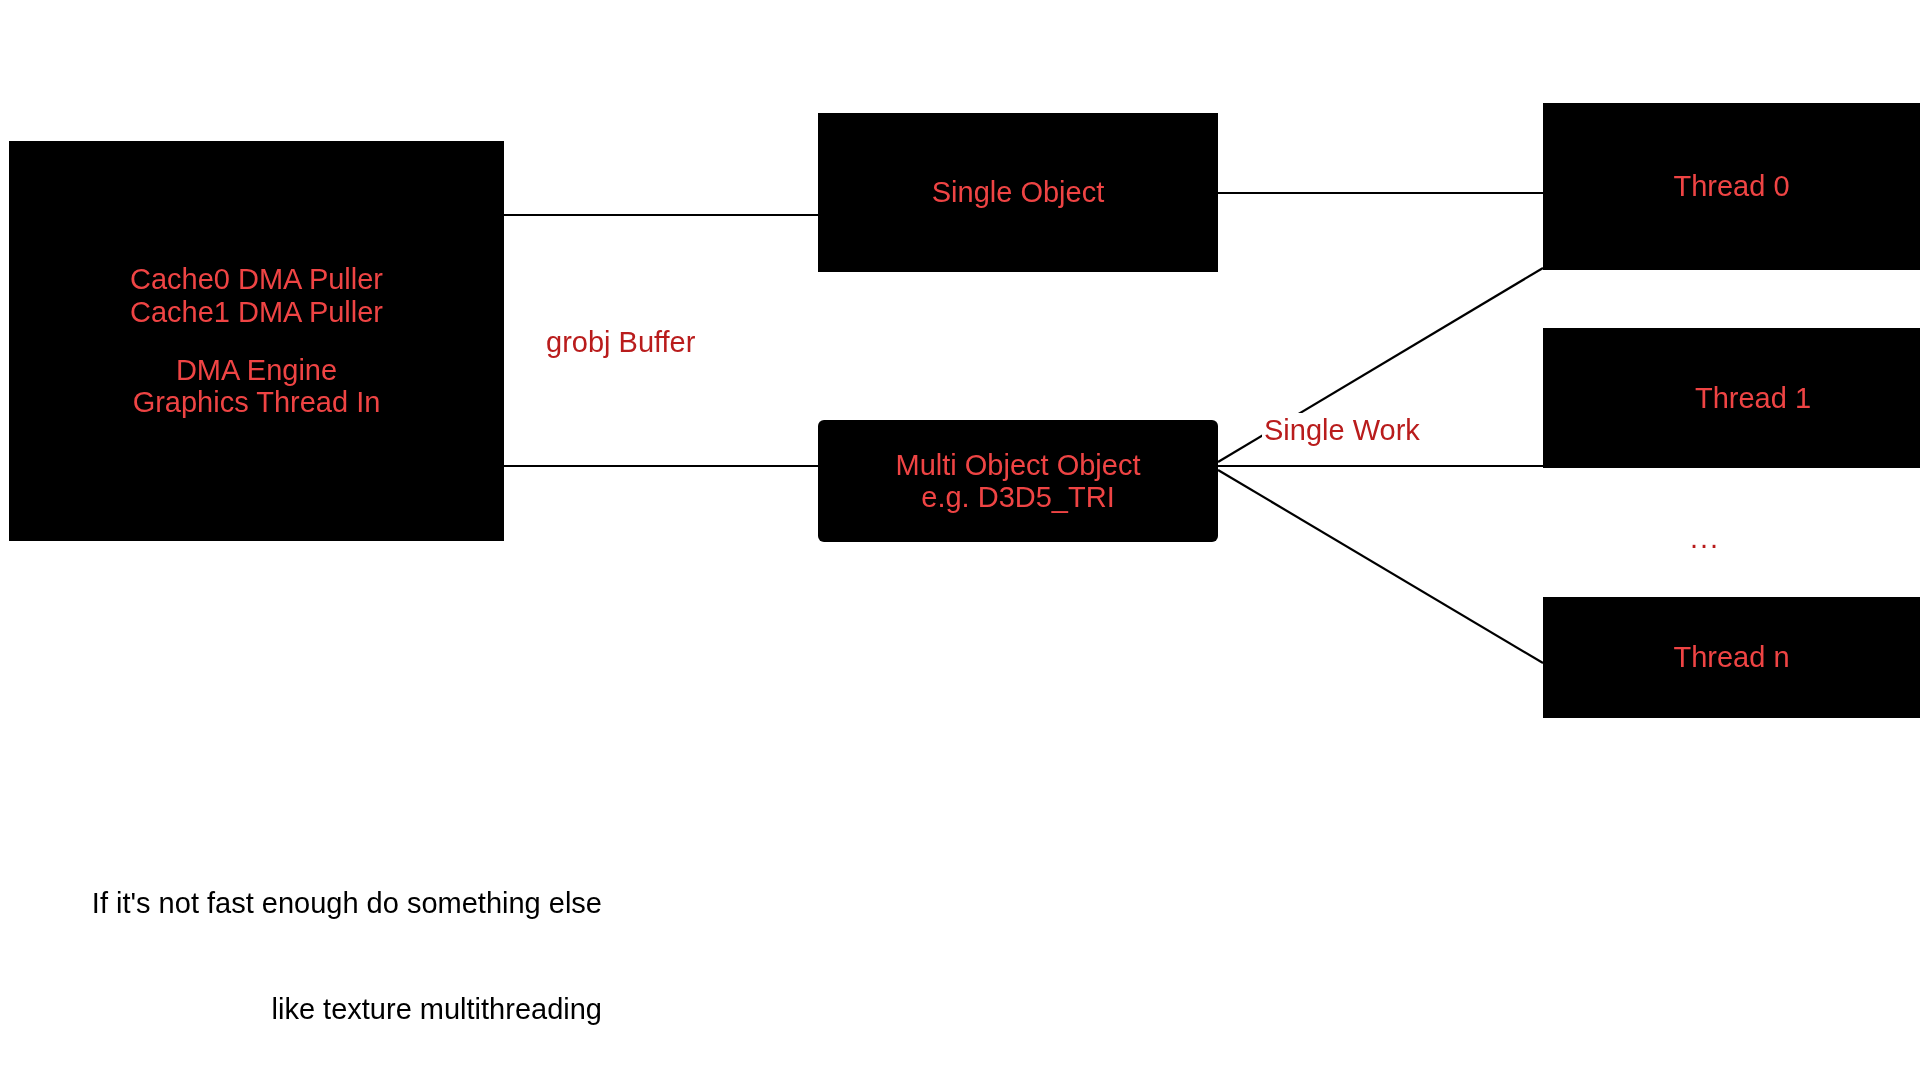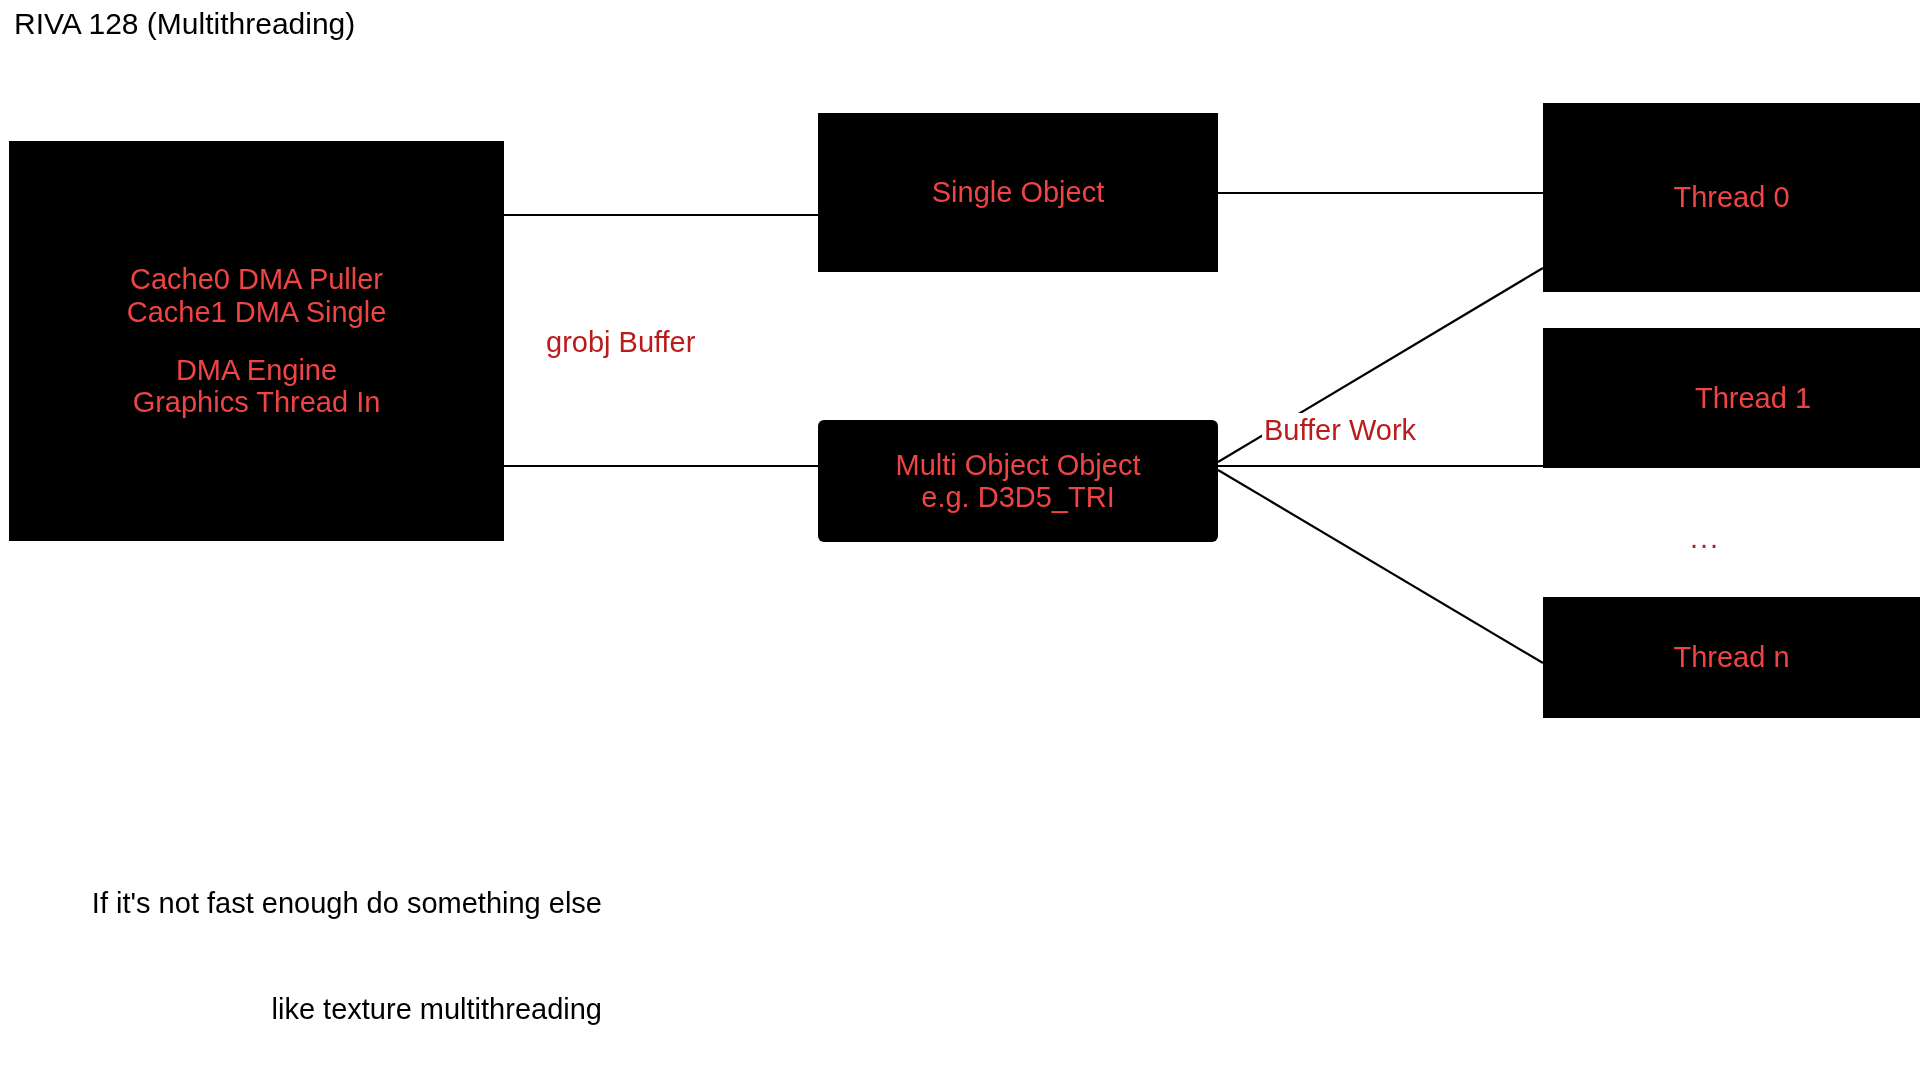--- a/index.html
+++ b/index.html
@@ -60,21 +60,21 @@
     top: 420px;
     width: 400px;
     height: 122px;
     border-radius: 6px;
   }
   
   #box-thread0 {
     left: 1543px;
     top: 103px;
     width: 377px;
-    height: 189px;
+    height: 167px;
   }
   #box-thread1 {
     left: 1543px;
     top: 328px;
     width: 420px;
     height: 140px;
   }
   #box-threadn {
     left: 1543px;
     top: 597px;
@@ -122,40 +122,39 @@
     height: 1080px;
     z-index: 1;
   }
   #connectors line { stroke: #000000; stroke-width: 2.2; }
 </style>
 </head>
 <body>
 
 <div id="canvas">
 
-  <div class="title">RIVA 128 (Multithreading)</div>
 
   <svg id="connectors" viewBox="0 0 1920 1080">
 
     <line x1="422" y1="215" x2="818" y2="215"></line>
 
     <line x1="422" y1="466" x2="818" y2="466"></line>
 
     <line x1="1218" y1="193" x2="1543" y2="193"></line>
 
     <line x1="1218" y1="462" x2="1543" y2="268"></line>
 
     <line x1="1218" y1="466" x2="1543" y2="466"></line>
 
     <line x1="1218" y1="470" x2="1543" y2="663"></line>
   </svg>
 
   <div class="box" id="box-dma">
     <span class="line">Cache0 DMA Puller</span>
-    <span class="line">Cache1 DMA Single</span>
+    <span class="line">Cache1 DMA Puller</span>
     <span class="spacer"></span>
     <span class="line">DMA Engine</span>
     <span class="line">Graphics Thread In</span>
   </div>
 
   <div class="box" id="box-single">
     <span class="line">Single Object</span>
   </div>
 
   <div class="box" id="box-multi">
@@ -169,21 +168,21 @@
 
   <div class="box" id="box-thread1">
     <span class="line">Thread 1</span>
   </div>
 
   <div class="box" id="box-threadn">
     <span class="line">Thread n</span>
   </div>
 
   <div class="label" id="label-grobj">grobj Buffer</div>
-  <div class="label" id="label-divide">Buffer Work</div>
+  <div class="label" id="label-divide">Single Work</div>
   <div class="label" id="label-ellipsis">...</div>
 
   <div id="footer-note">
     <div>If it's not fast enough do something else</div>
     <div>like texture multithreading</div>
   </div>
 
 </div>
 
 </body></html>

